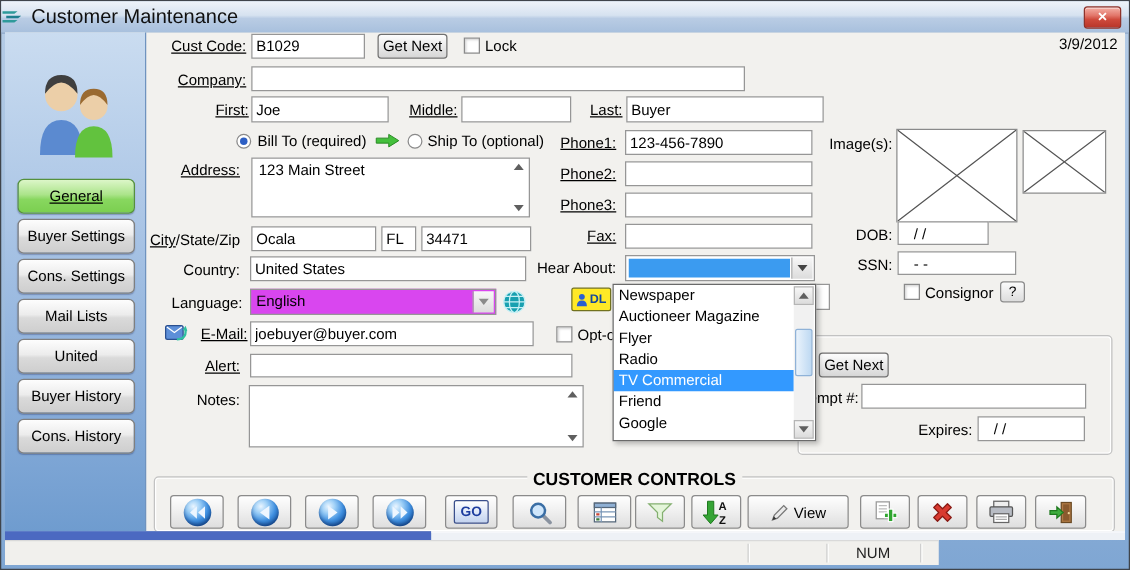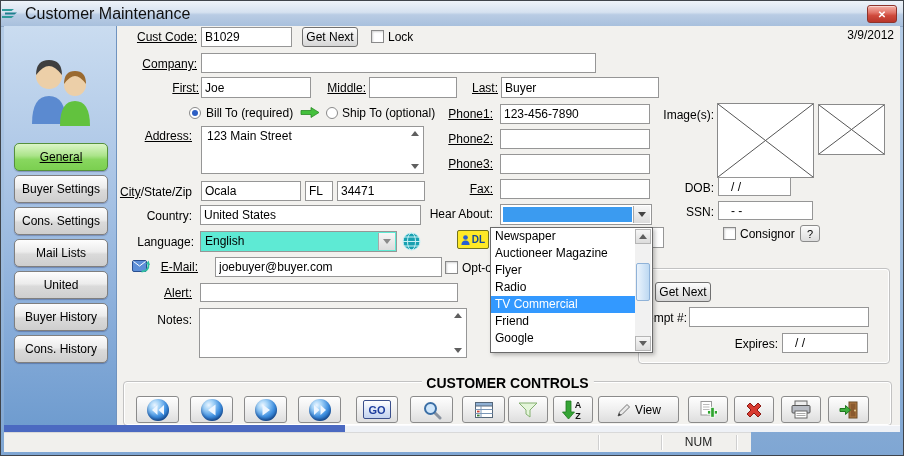--- a/index.html
+++ b/index.html
@@ -34,21 +34,21 @@
   .tri.up{border-left:4px solid transparent;border-right:4px solid transparent;border-bottom:5px solid #5f5f5f;}
   .tri.dn{border-left:4px solid transparent;border-right:4px solid transparent;border-top:5px solid #5f5f5f;}
   .pushbtn{position:absolute;box-sizing:border-box;border:1px solid #707070;border-radius:3px;
        background:linear-gradient(180deg,#fdfdfd,#eaeaea 50%,#d6d6d6);font-size:12px;color:#000;
        display:flex;align-items:center;justify-content:center;cursor:pointer;}
   .cb{position:absolute;width:13px;height:13px;background:#fff;border:1px solid #8a8a8a;box-sizing:border-box;
        box-shadow:inset 1px 1px 2px rgba(0,0,0,.18);cursor:pointer;}
   .radio{position:absolute;width:12px;height:12px;border:1px solid #8a8a8a;border-radius:50%;background:#fff;box-sizing:border-box;cursor:pointer;}
   .radio.checked::after{content:"";position:absolute;left:2px;top:2px;width:6px;height:6px;border-radius:50%;background:#2d5fc4;}
   .combo{position:absolute;box-sizing:border-box;background:#fff;border:1px solid #969696;font-size:12px;}
-  .combo.disabled{background:#5eead4;}
+  .combo.disabled{background:#d946ef;}
   .combo .val{position:absolute;left:4px;top:2px;}
   .cbtn{position:absolute;right:1px;top:1px;bottom:1px;width:16px;
        background:linear-gradient(180deg,#f7f7f7,#dcdcdc);border-left:1px solid #a8a8a8;
        display:flex;align-items:center;justify-content:center;cursor:pointer;}
   .selblue{position:absolute;left:2px;top:2px;bottom:2px;right:19px;background:#3b9bf0;}
   .list{position:absolute;background:#fff;border:1px solid #6a6a6a;z-index:5;box-shadow:2px 2px 4px rgba(0,0,0,.25);}
   .li{height:17px;line-height:17px;font-size:12px;padding-left:4px;margin-right:17px;white-space:nowrap;overflow:hidden;cursor:pointer;}
   .li.sel{background:#3399ff;color:#fff;}
   .vscroll{position:absolute;top:1px;right:1px;bottom:1px;width:16px;background:#f1f1f1;}
   .sbbtn{position:absolute;left:0;width:16px;height:15px;background:linear-gradient(180deg,#f6f6f6,#dcdcdc);
@@ -195,21 +195,21 @@
       </g>
     </svg>
 
     <svg width="18" height="16" viewBox="0 0 18 16" style="position:absolute;left:128px;top:232px">
       <rect x="0.5" y="2.5" width="14" height="11" rx="1.5" fill="#5d8fd8" stroke="#2a4f8f"></rect>
       <path d="M1.5 3.5l6 4.5 6-4.5" fill="none" stroke="#fff" stroke-width="1"></path>
       <path d="M9.5 13.5q7.5 0 7-7.5" fill="none" stroke="#2fbf9f" stroke-width="1.8"></path>
       <path d="M16.5 2.5l1.5 4.5-4-1z" fill="#2fbf9f"></path>
     </svg>
     <div class="lbl" style="left:130px;top:234px;width:64px"><span class="u">E-Mail:</span></div>
-    <input class="fld" style="left: 196px; top: 231px; width: 227px; height: 20px; margin-left: 15px;" readonly="" value="joebuyer@buyer.com">
+    <input class="fld" style="left: 196px; top: 231px; width: 227px; height: 20px;" readonly="" value="joebuyer@buyer.com">
     <span class="cb" style="left:441px;top:235px"></span>
     <div class="lbl left" style="left:458px;top:235px">Opt-out</div>
 
     <div class="lbl" style="left:120px;top:260px;width:68px"><span class="u">Alert:</span></div>
     <input class="fld" style="left: 196px; top: 257px; width: 258px; height: 19px;" readonly="" value="">
 
     <div class="lbl" style="left:120px;top:287px;width:68px">Notes:</div>
     <div class="ta" style="left:195px;top:282px;width:268px;height:50px">
       <span></span>
       <span class="tri up" style="right:4px;top:4px"></span>

